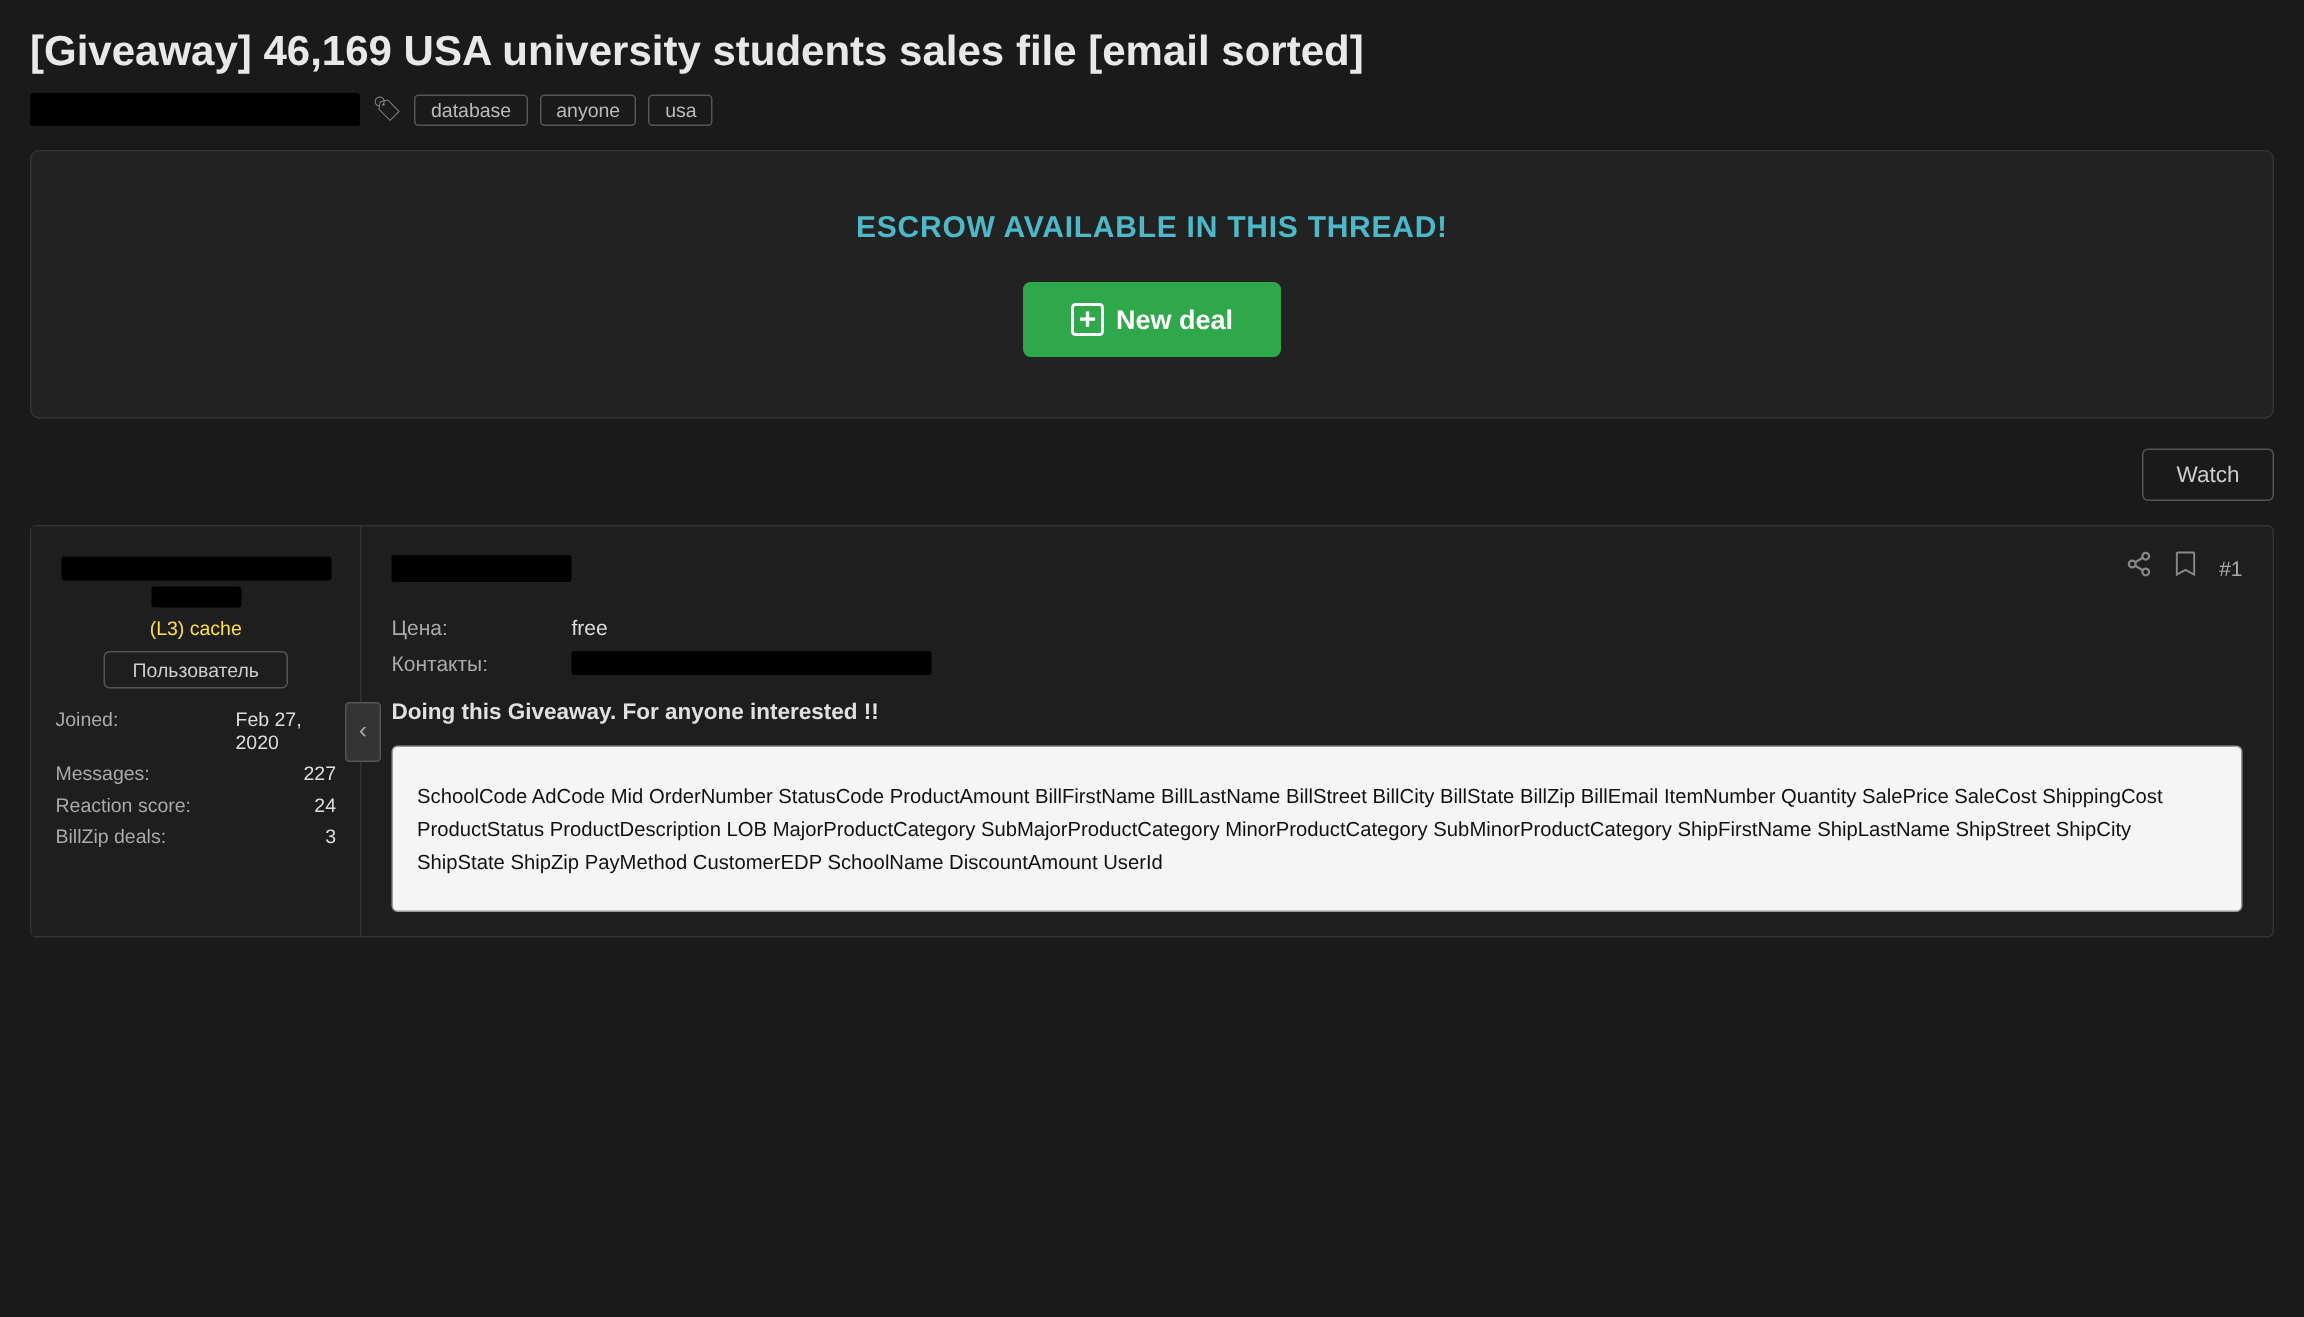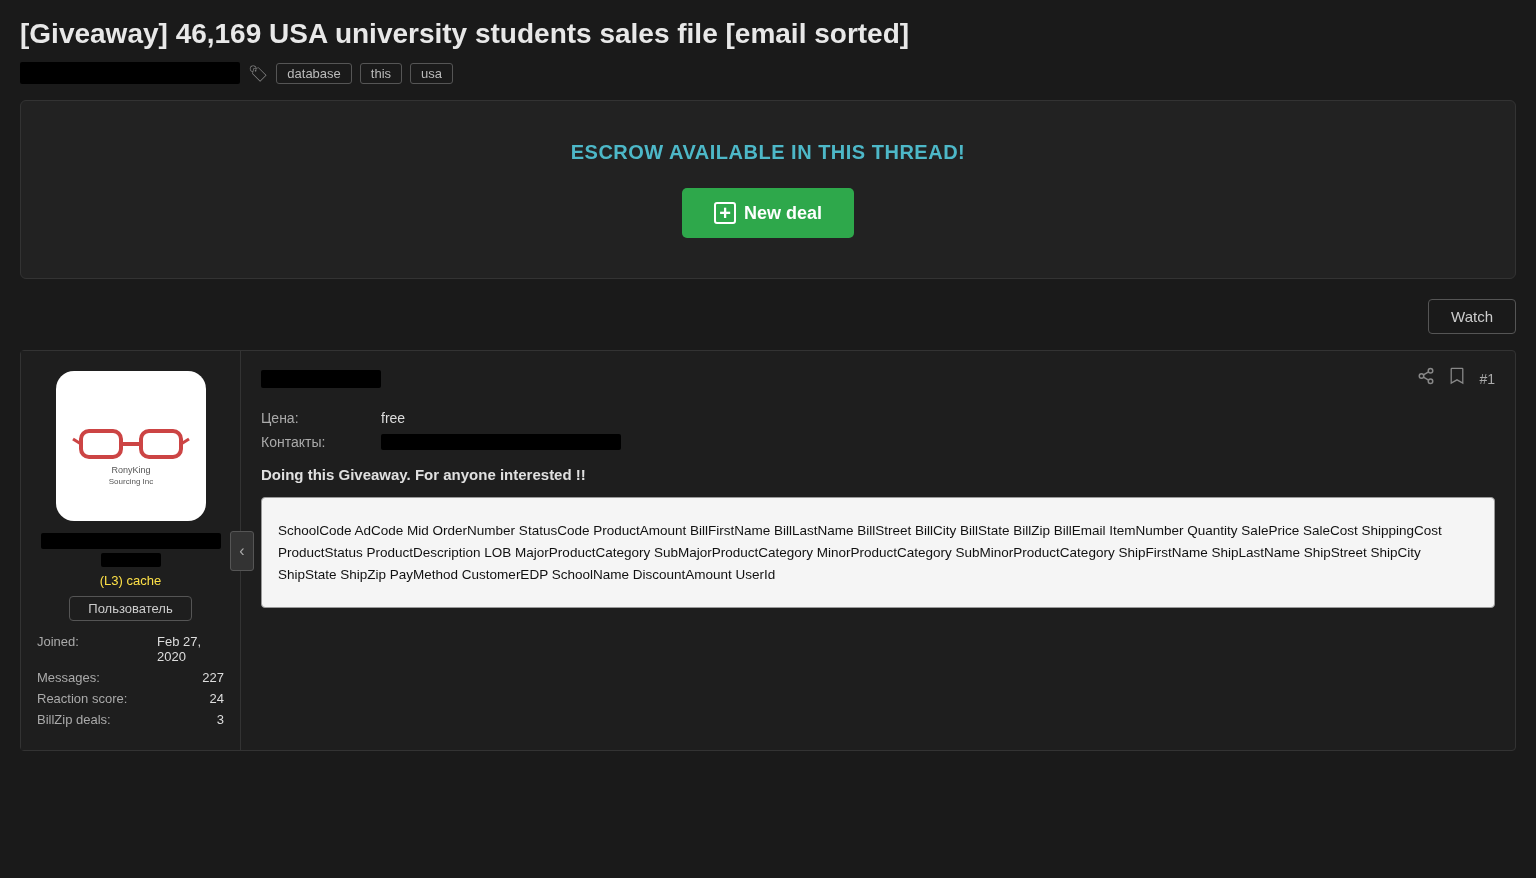--- a/index.html
+++ b/index.html
@@ -312,21 +312,21 @@
 <body>
 
 <div class="page-wrapper">
 
   <h1 class="thread-title">[Giveaway] 46,169 USA university students sales file [email sorted]</h1>
 
   <div class="tags-row">
     <div class="username-redacted"></div>
     <span class="tags-icon">🏷</span>
     <span class="tag">database</span>
-    <span class="tag">this</span>
+    <span class="tag">anyone</span>
     <span class="tag">usa</span>
   </div>
 
   <div class="escrow-banner">
     <div class="escrow-title">ESCROW AVAILABLE IN THIS THREAD!</div>
     <button class="new-deal-btn">
       <span class="plus-icon">+</span>
       <span>New deal</span>
     </button>
   </div>
@@ -334,32 +334,20 @@
   <div class="watch-row">
     <button class="watch-btn">Watch</button>
   </div>
 
   <div class="post-container">
 
     <div class="post-sidebar sidebar-relative">
 
       <div class="arrow-btn">‹</div>
 
-      <div class="avatar-wrapper">
-        <svg class="avatar-svg" viewBox="0 0 120 90" xmlns="http://www.w3.org/2000/svg">
-
-          <rect x="10" y="30" width="40" height="26" rx="8" ry="8" fill="none" stroke="#cc4444" stroke-width="4"></rect>
-          <rect x="70" y="30" width="40" height="26" rx="8" ry="8" fill="none" stroke="#cc4444" stroke-width="4"></rect>
-          <line x1="50" y1="43" x2="70" y2="43" stroke="#cc4444" stroke-width="4"></line>
-          <line x1="10" y1="43" x2="2" y2="38" stroke="#cc4444" stroke-width="3"></line>
-          <line x1="110" y1="43" x2="118" y2="38" stroke="#cc4444" stroke-width="3"></line>
-          <text x="60" y="72" text-anchor="middle" font-size="9" fill="#555" font-family="Arial">RonyKing</text>
-          <text x="60" y="83" text-anchor="middle" font-size="8" fill="#555" font-family="Arial">Sourcing Inc</text>
-        </svg>
-      </div>
 
       <div class="sidebar-username-redacted"></div>
       <div class="sidebar-sub-redacted"></div>
 
       <div class="user-level">(L3) cache</div>
 
       <div class="user-role-badge">Пользователь</div>
 
       <div class="user-stats">
         <div class="stat-row">

